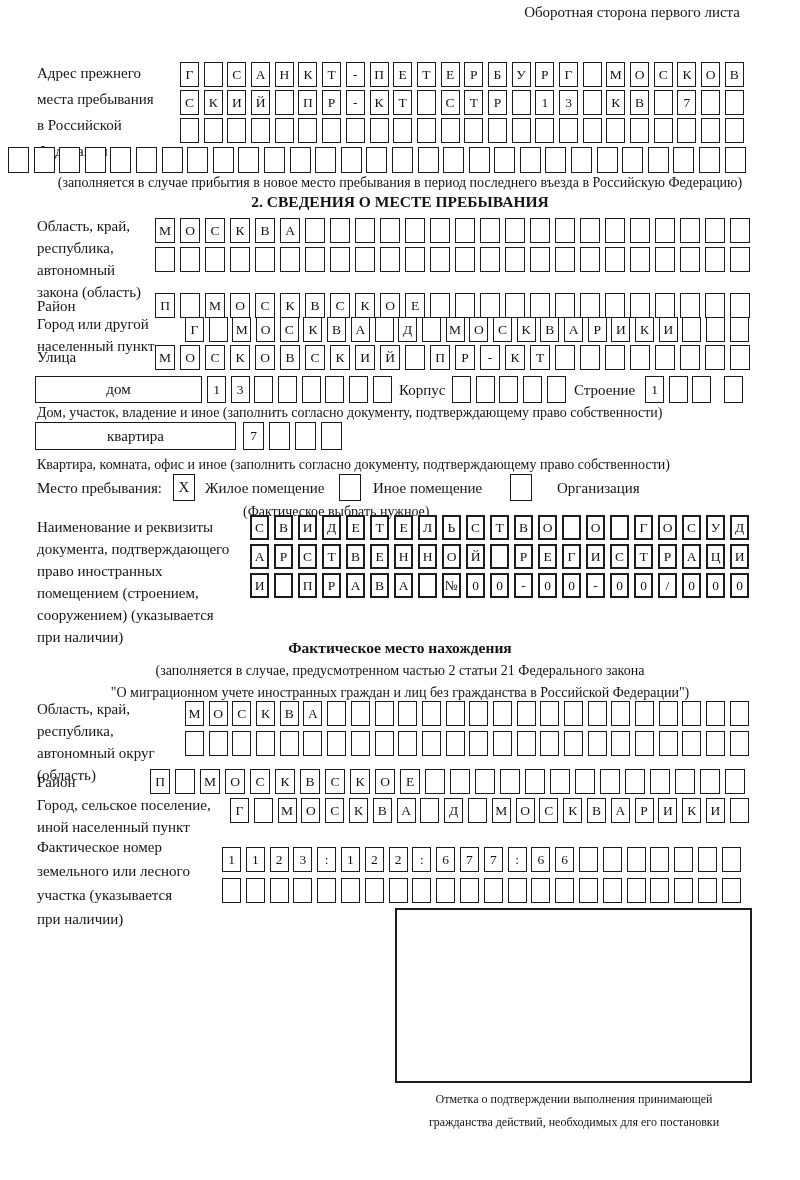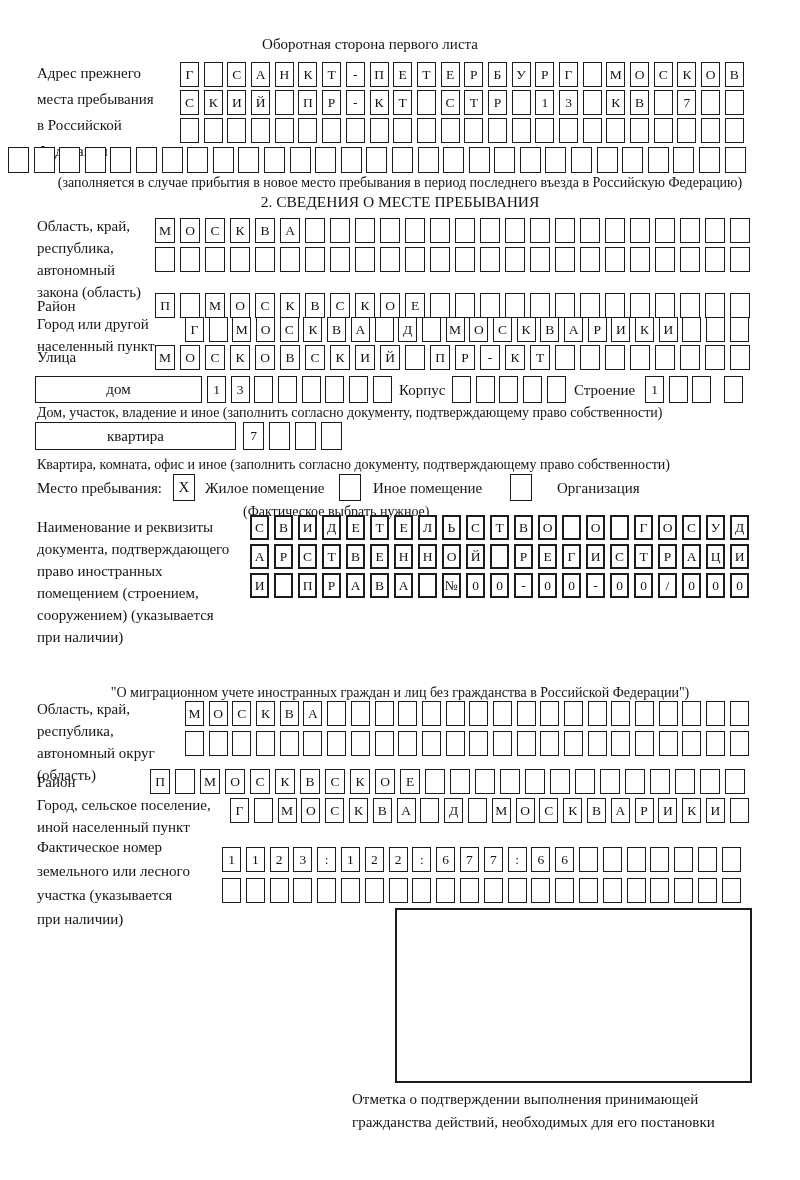--- a/index.html
+++ b/index.html
@@ -2,44 +2,44 @@
 <html><head>
 <meta charset="utf-8">
 <style>
   html,body{margin:0;padding:0;background:#fff}
   .page{position:relative;width:800px;height:1180px;background:#fff;
         font-family:"Liberation Serif",serif;color:#141414;overflow:hidden}
   .abs{position:absolute;white-space:nowrap}
   .lbl{font-size:15px;line-height:21px}
   .note{font-size:14px}
   .center{left:0;width:800px;text-align:center}
-  .bold{font-weight:normal}
+  .bold{font-weight:bold}
   .cellrow{display:flex}
   .cell{box-sizing:border-box;border:1.6px solid #1c1c1c;background:#fff;flex:none;
         display:flex;align-items:center;justify-content:center;font-size:13.5px;line-height:1}
   .row24a{gap:4.7px}.row24a .cell{width:19px;height:25px}
   .row24b{gap:5px}.row24b .cell{width:20px;height:25px}
   .row29{gap:4.6px}.row29 .cell{width:21px;height:26px}
   .row21{gap:5px}.row21 .cell{width:19px;height:25px;border-width:2.4px}
   .row22{gap:4.8px}.row22 .cell{width:19px;height:25px}
   .rowdom{gap:4.7px}.rowdom .cell{width:19px;height:27px}
   .rowkv{gap:5px}.rowkv .cell{width:21px;height:28px}
   .widebox{box-sizing:border-box;border:1.6px solid #1c1c1c;display:flex;
            align-items:center;justify-content:center;font-size:15px}
   .chk{box-sizing:border-box;border:1.6px solid #1c1c1c;width:22px;height:27px;
        display:flex;align-items:center;justify-content:center;font-size:15px}
   .stampbox{box-sizing:border-box;border:2px solid #1c1c1c;background:#fff}
-  .cap{font-size:15px;line-height:23px;text-align:left;white-space:nowrap}
+  .cap{font-size:12px;line-height:23px;text-align:center;white-space:nowrap}
 </style>
 </head>
 <body>
 
 <div class="page">
 
-  <div class="abs lbl" style="left:0;width:740px;top:34px;text-align:center">Оборотная сторона первого листа</div>
+  <div class="abs lbl" style="left:0;width:740px;top:2px;text-align:right">Оборотная сторона первого листа</div>
 
   <div class="abs lbl" style="left:37px;top:63px">Адрес прежнего</div>
   <div class="abs lbl" style="left:37px;top:89px">места пребывания</div>
   <div class="abs lbl" style="left:37px;top:115px">в Российской</div>
   <div class="abs lbl" style="left:37px;top:141px">Федерации</div>
 
   <div class="abs cellrow row24a" style="left:180px;top:62px">
       <span class="cell">Г</span>
       <span class="cell"></span>
       <span class="cell">С</span>
@@ -414,20 +414,22 @@
       <span class="cell">0</span>
       <span class="cell">-</span>
       <span class="cell">0</span>
       <span class="cell">0</span>
       <span class="cell">/</span>
       <span class="cell">0</span>
       <span class="cell">0</span>
       <span class="cell">0</span>
     </div>
 
+  <div class="abs center bold" style="top:639px;font-size:15.5px">Фактическое место нахождения</div>
+  <div class="abs note center" style="top:663px">(заполняется в случае, предусмотренном частью 2 статьи 21 Федерального закона</div>
   <div class="abs note center" style="top:685px">"О миграционном учете иностранных граждан и лиц без гражданства в Российской Федерации")</div>
 
   <div class="abs lbl" style="left:37px;top:699px">Область, край,</div>
   <div class="abs lbl" style="left:37px;top:721px">республика,</div>
   <div class="abs lbl" style="left:37px;top:743px">автономный округ</div>
   <div class="abs lbl" style="left:37px;top:765px">(область)</div>
   <div class="abs cellrow row24a" style="left:185px;top:701px">
       <span class="cell">М</span>
       <span class="cell">О</span>
       <span class="cell">С</span>

